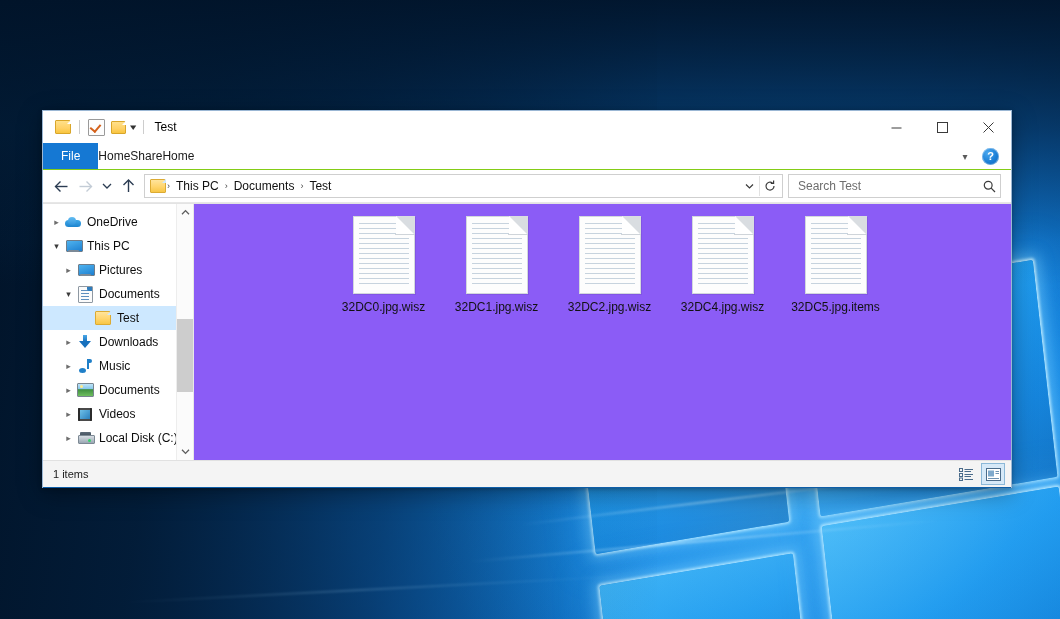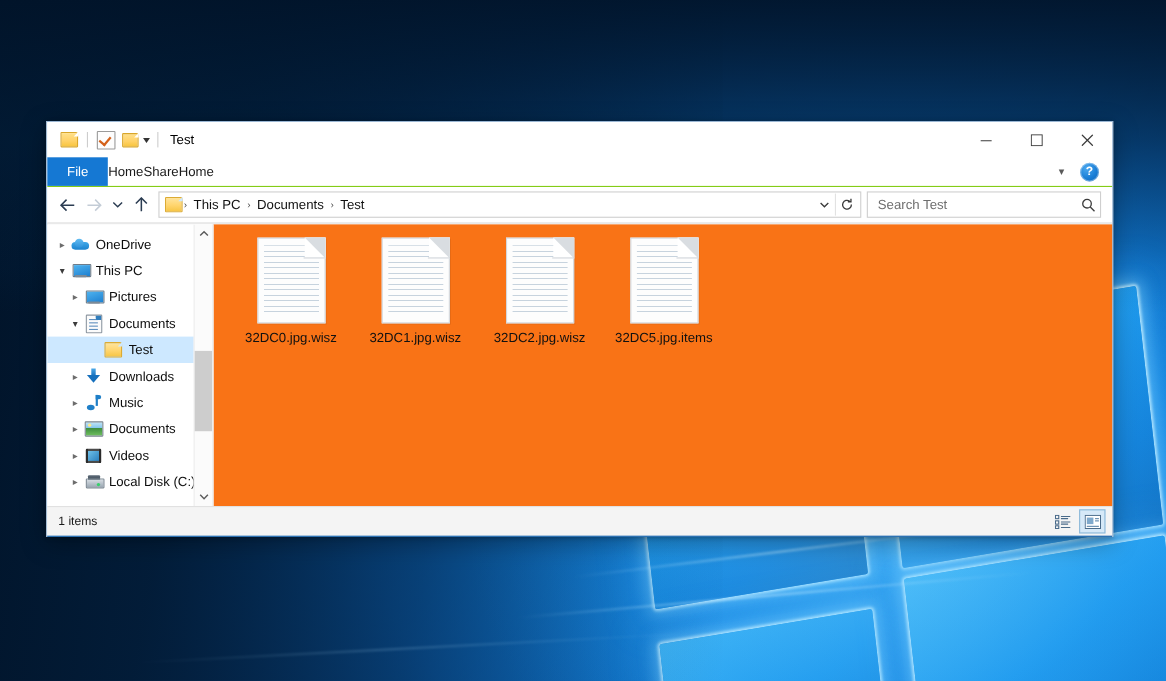--- a/index.html
+++ b/index.html
@@ -399,25 +399,26 @@
   }
   .sb-track { flex: 1; width: 16px; position: relative; }
   .sb-thumb {
     position: absolute; left: 0; width: 16px;
     top: 44%; height: 33%;
     background: #cdcdcd;
   }
 
   
   .content {
-    flex: 1; background: #f97316;
+    flex: 1; background: #8b5cf6;
     padding: 8px 0 0 14px;
     display: flex; flex-wrap: wrap;
     align-content: flex-start;
     overflow: hidden;
+    justify-content: center;
   }
   .fileitem {
     width: 113px; height: 122px;
     display: flex; flex-direction: column; align-items: center;
     padding-top: 4px;
   }
   .fileicon {
     width: 62px; height: 78px;
     position: relative;
     margin-bottom: 6px;
@@ -768,20 +769,31 @@
                 <div class="lines"></div>
                 <div class="foldmask"></div>
                 <div class="fold"></div>
                 <div class="foldedge"></div>
               </div>
           </div>
           <div class="filelabel">32DC2.jpg.wisz</div>
         </div>
 
 
+        <div class="fileitem">
+          <div class="fileicon">
+            <div class="page">
+                <div class="lines"></div>
+                <div class="foldmask"></div>
+                <div class="fold"></div>
+                <div class="foldedge"></div>
+              </div>
+          </div>
+          <div class="filelabel">32DC4.jpg.wisz</div>
+        </div>
 
         <div class="fileitem">
           <div class="fileicon">
             <div class="page">
                 <div class="lines"></div>
                 <div class="foldmask"></div>
                 <div class="fold"></div>
                 <div class="foldedge"></div>
               </div>
           </div>

